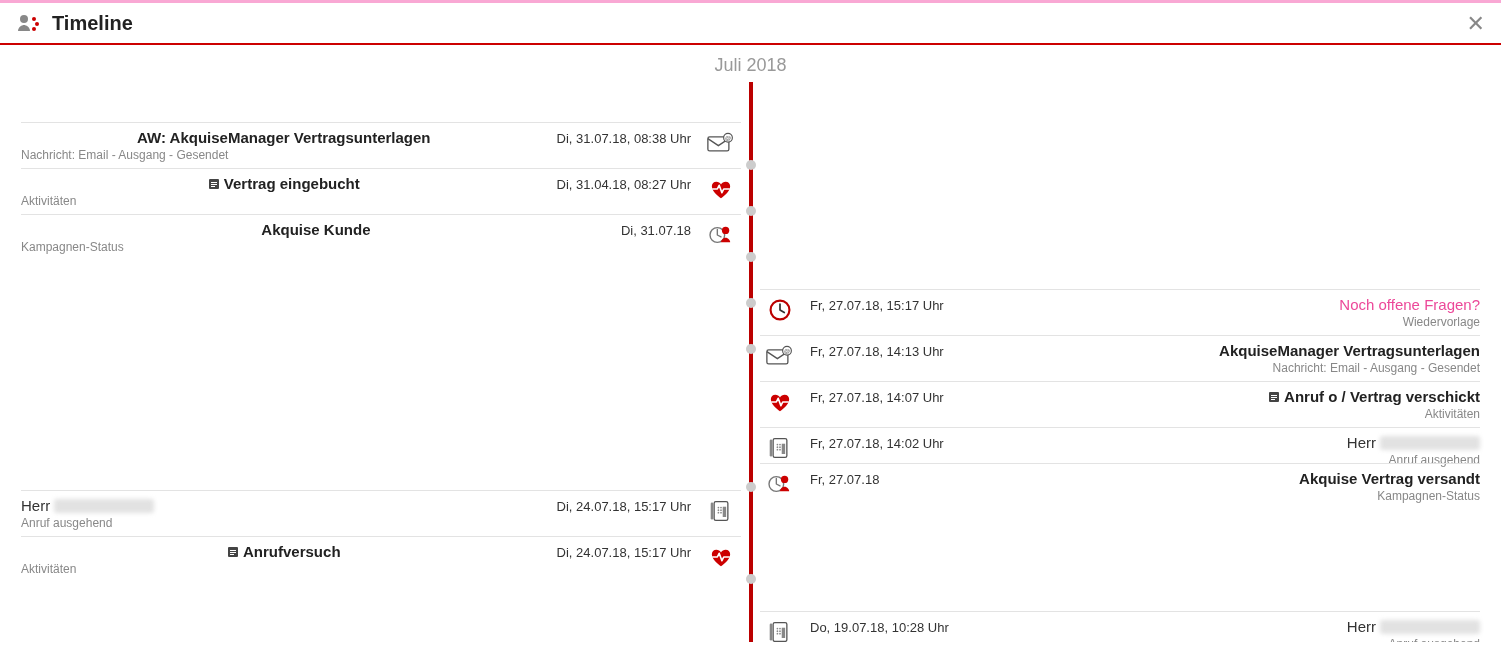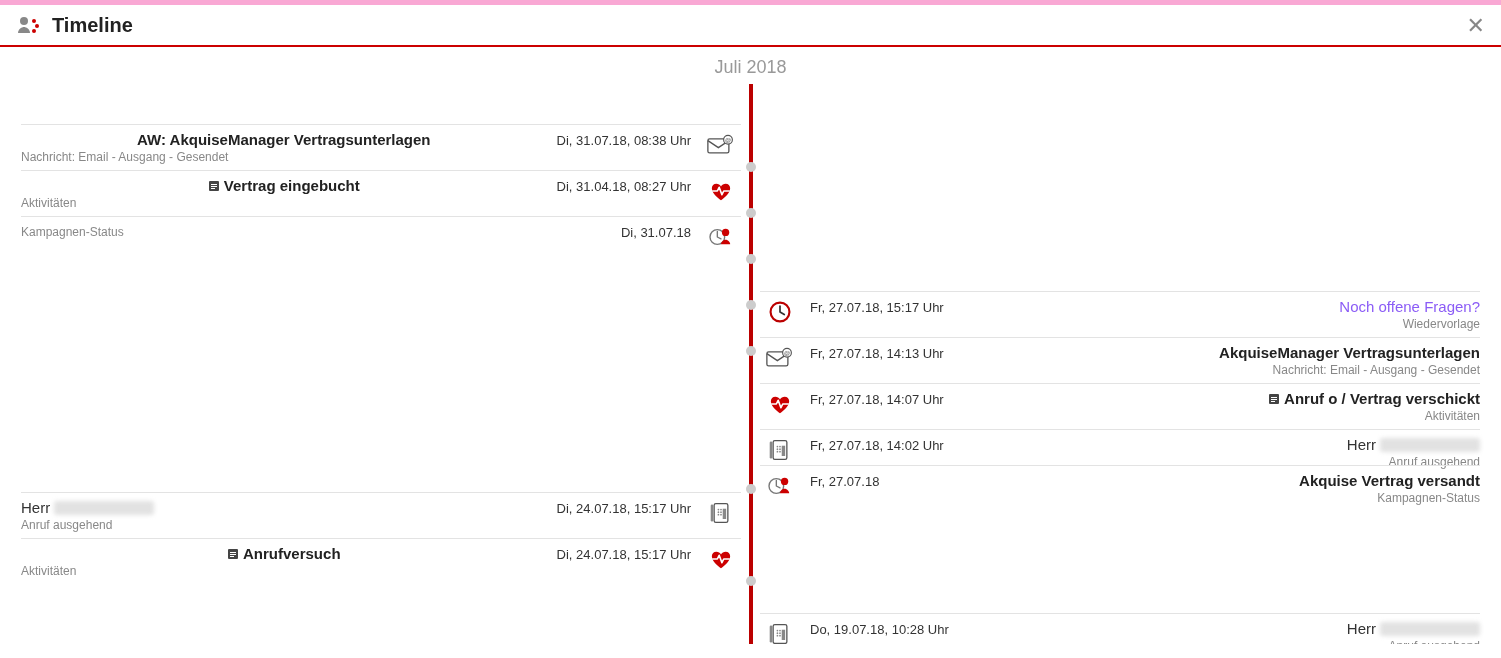--- a/index.html
+++ b/index.html
@@ -7,21 +7,21 @@
     font-family: Arial, Helvetica, sans-serif;
     font-size: 14px;
     color: #333;
     background: #fff;
     width: 1501px;
   }
   .header {
     display: flex;
     align-items: center;
     padding: 8px 16px;
-    border-top: 5px solid #f9a8d4;
+    border-top: 3px solid #f9a8d4;
     position: relative;
   }
   .header .logo {
     width: 24px;
     height: 24px;
     margin-right: 12px;
     position: relative;
   }
   .header .logo svg { display: block; }
   .header .title {
@@ -101,21 +101,21 @@
     font-size: 13px;
   }
   .textcol .title-line {
     font-size: 15px;
     display: flex;
     align-items: center;
     gap: 4px;
   }
   .entry.right .textcol .title-line { justify-content: flex-end; }
   .textcol .title-line.bold { font-weight: bold; color: #222; justify-content: center; }
-  .textcol .title-line.muted { color: #8b5cf6; }
+  .textcol .title-line.muted { color: #ec4899; }
   .textcol .subtitle {
     font-size: 12px;
     color: #888;
     margin-top: 2px;
   }
   .dot {
     position: absolute;
     left: 746px;
     width: 10px;
     height: 10px;
@@ -205,20 +205,23 @@
         <div class="icon">
           <svg viewBox="0 0 28 24" width="26" height="22">
             <circle cx="10" cy="12" r="8" fill="#fff" stroke="#777" stroke-width="1.5"></circle>
             <path d="M10 12 L10 6 M10 12 L14 14" stroke="#777" stroke-width="1.5" stroke-linecap="round"></path>
             <circle cx="19" cy="7" r="4" fill="#c00"></circle>
             <path d="M14 20c0-3 3-5 5-5s5 2 5 5" fill="#c00"></path>
           </svg>
         </div>
         <div class="datecol">Di, 31.07.18</div>
         <div class="textcol">
+          <div class="title-line bold">
+            <span>Akquise Kunde</span>
+          </div>
           <div class="subtitle">Kampagnen-Status</div>
         </div>
       </div>
       <div class="dot" style="top: 170px;"></div>
       <div class="entry right" style="top: 178px;">
         <div class="icon">
           <svg viewBox="0 0 28 28" width="24" height="24">
             <circle cx="14" cy="14" r="11" fill="#fff" stroke="#b00" stroke-width="2.5"></circle>
             <path d="M14 14 L14 7 M14 14 L19 17" stroke="#333" stroke-width="2" stroke-linecap="round"></path>
           </svg>

